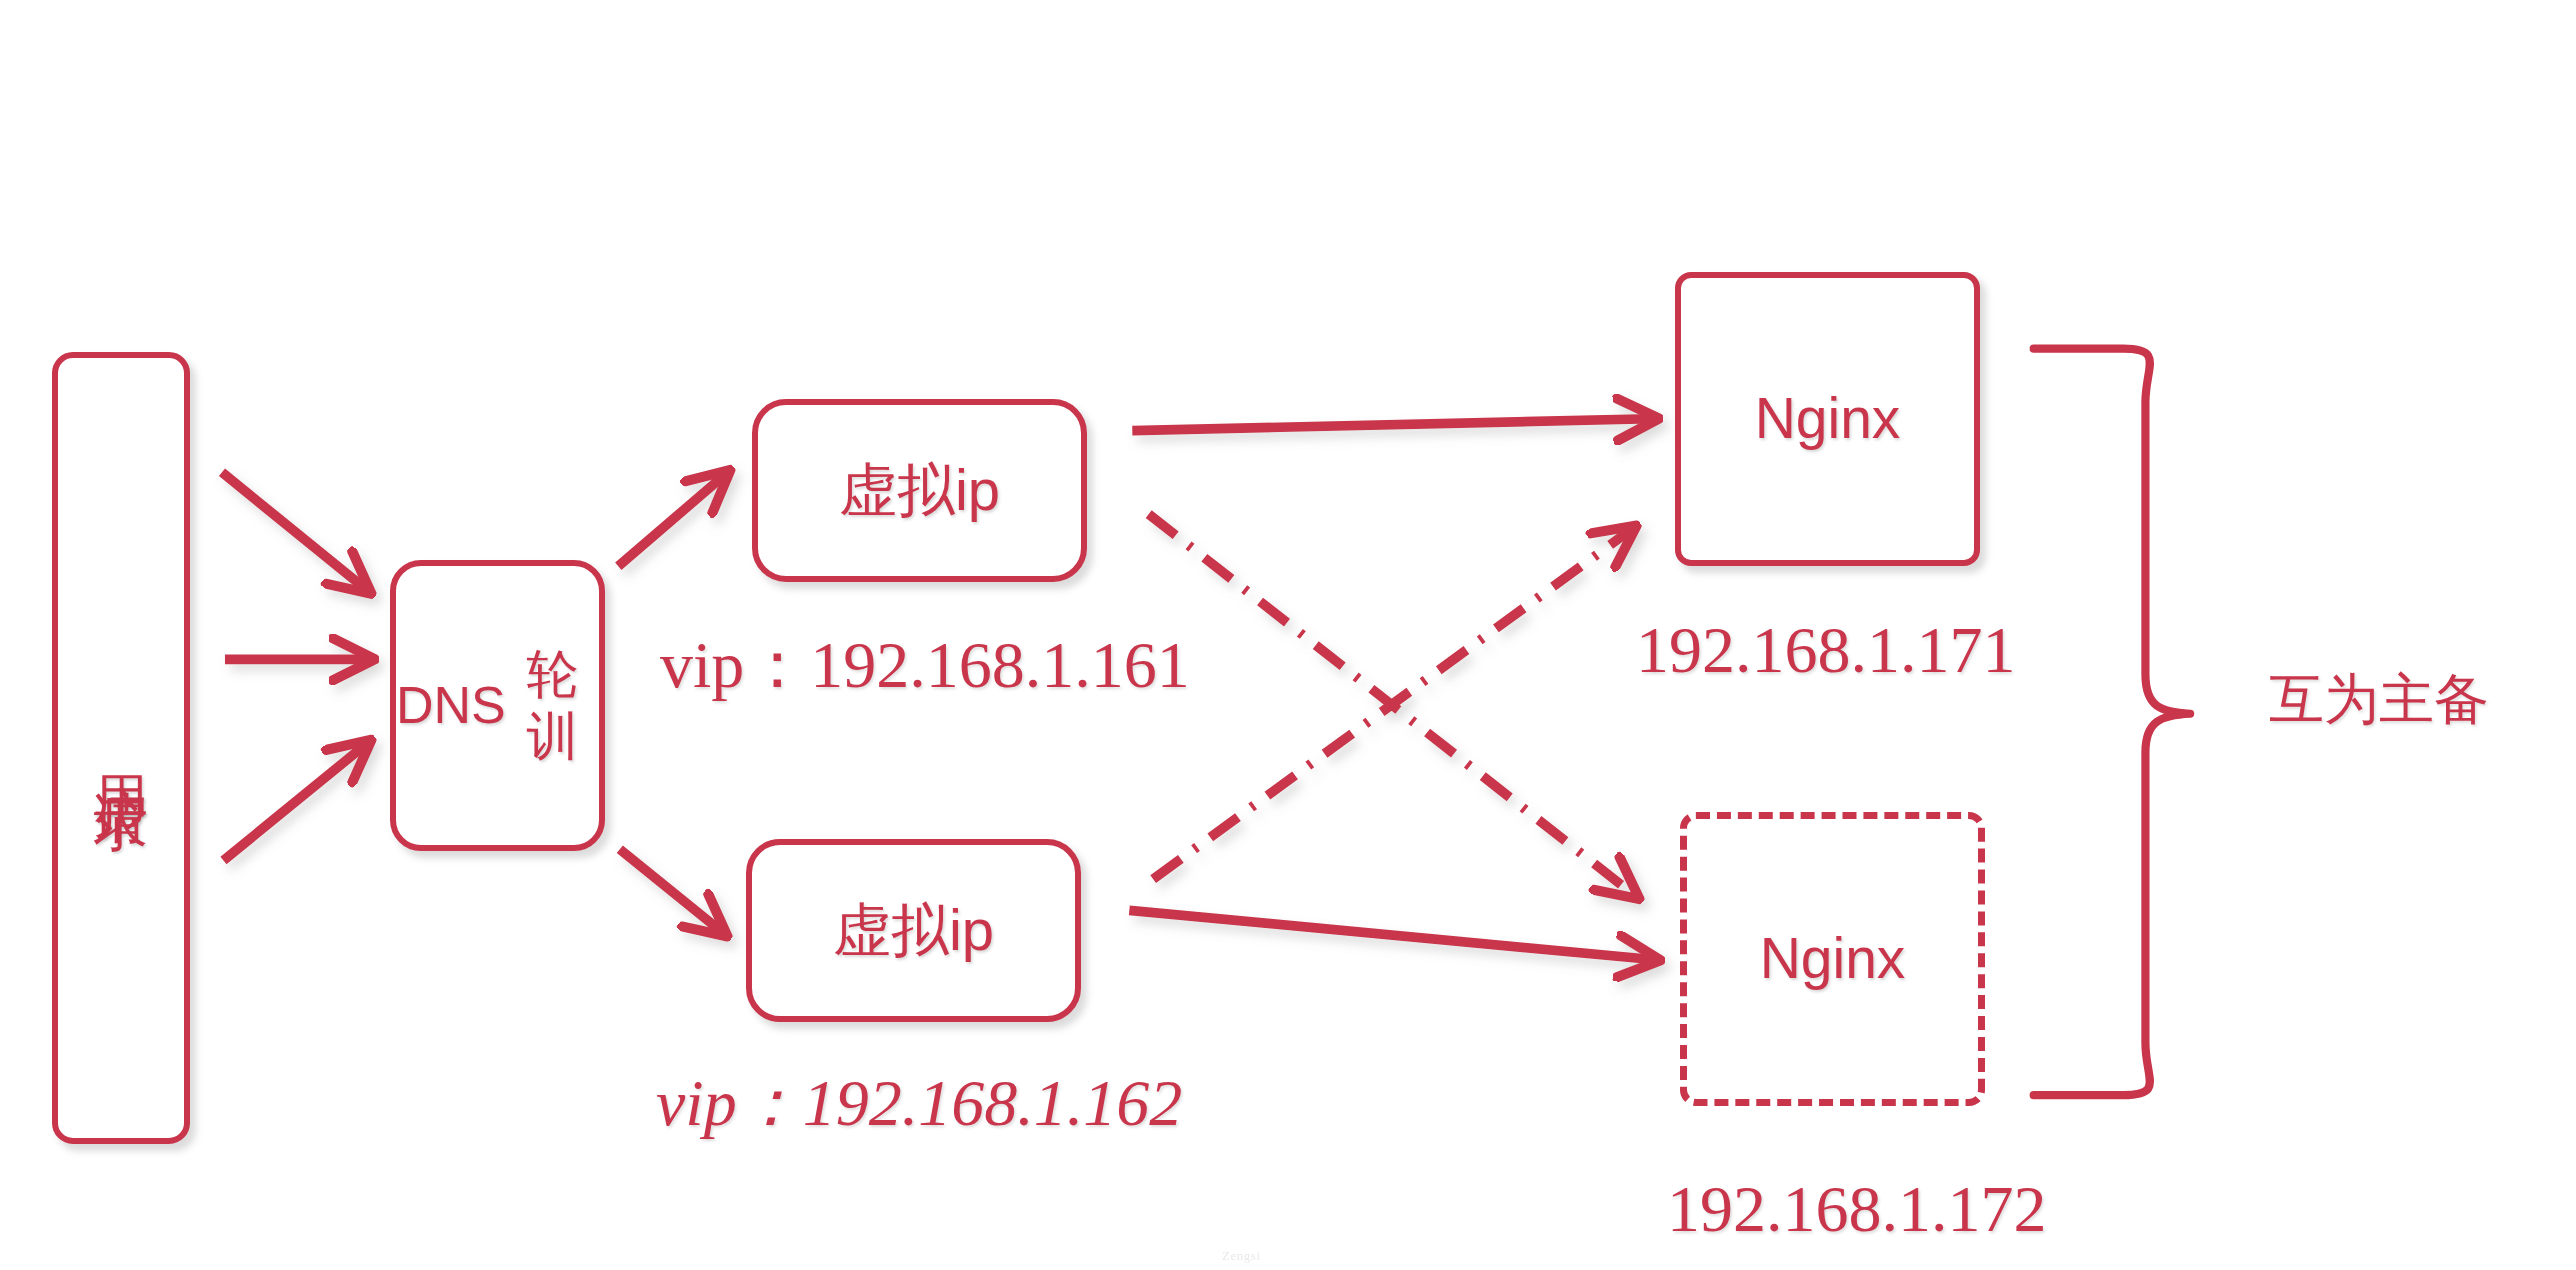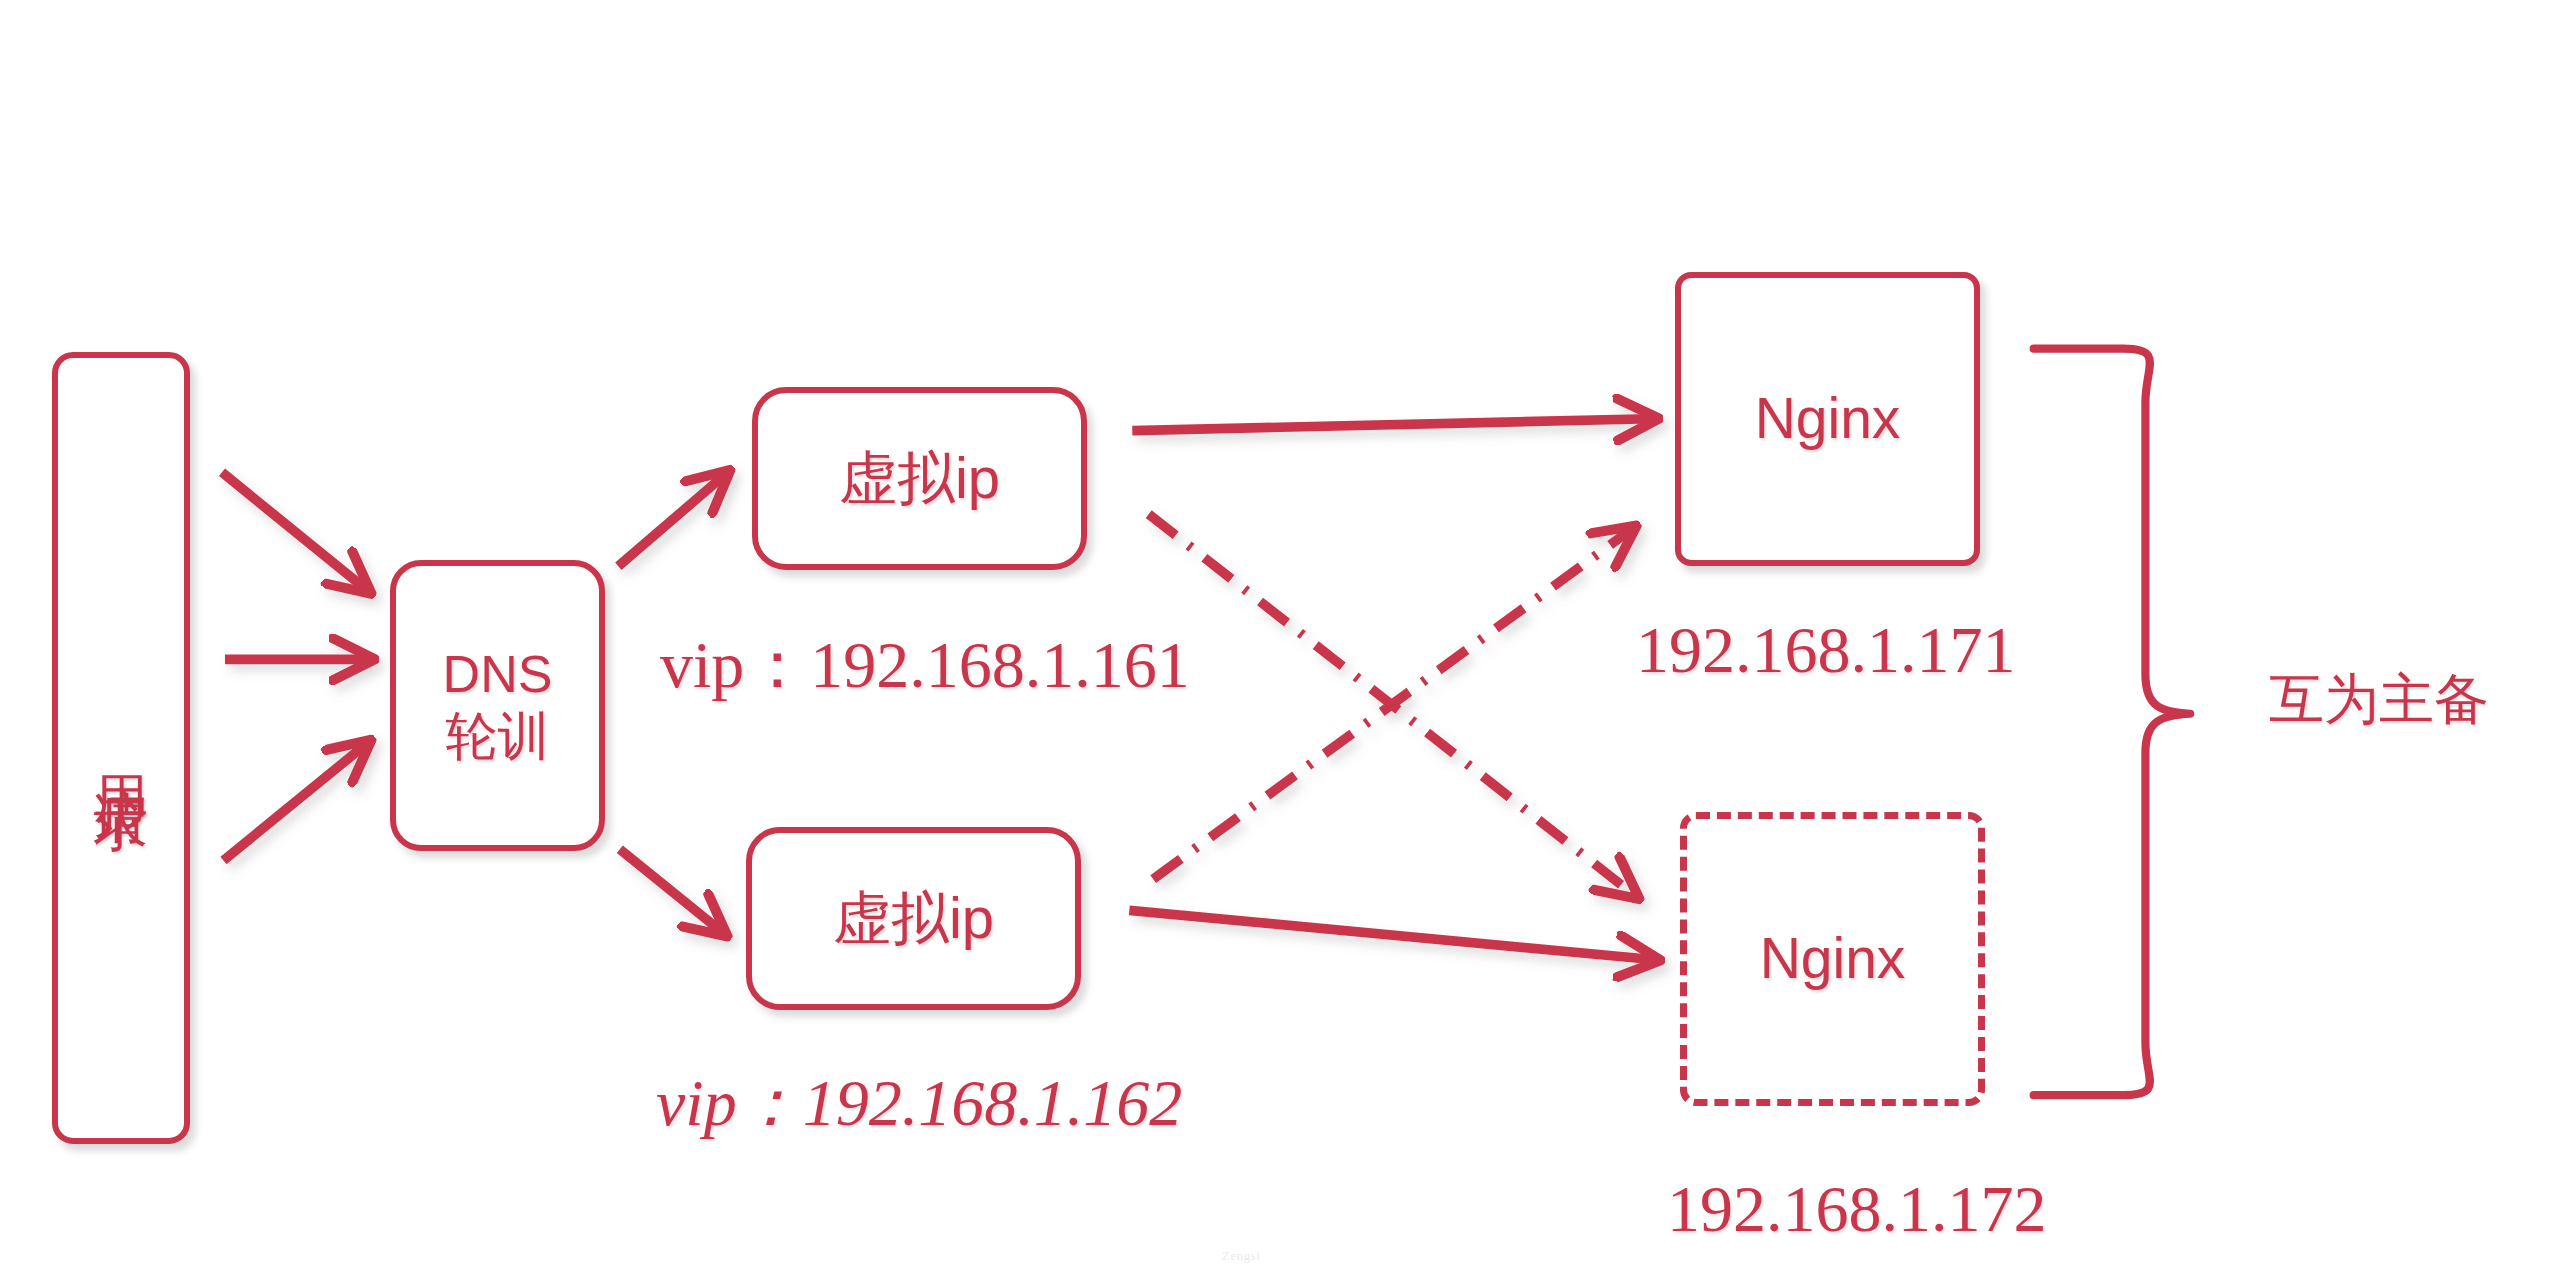--- a/index.html
+++ b/index.html
@@ -66,31 +66,32 @@
     letter-spacing: 7.4px;
   }
 
   
   #node-dns {
     left: 390px;
     top: 560px;
     width: 215px;
     height: 291px;
     border-radius: 31px;
-    flex-direction: column;
+    flex-direction: row;
   }
   #node-dns .label {
     font-size: 52px;
   }
 
   
   .node-vip {
     width: 335px;
     height: 183px;
     border-radius: 34px;
+    margin-top: 12px;
   }
   .node-vip .label { font-size: 58px; }
   #node-vip-1 { left: 752px; top: 387px; }
   #node-vip-2 { left: 746px; top: 827px; }
 
   
   .node-nginx {
     width: 305px;
     height: 294px;
     border-radius: 16px;

